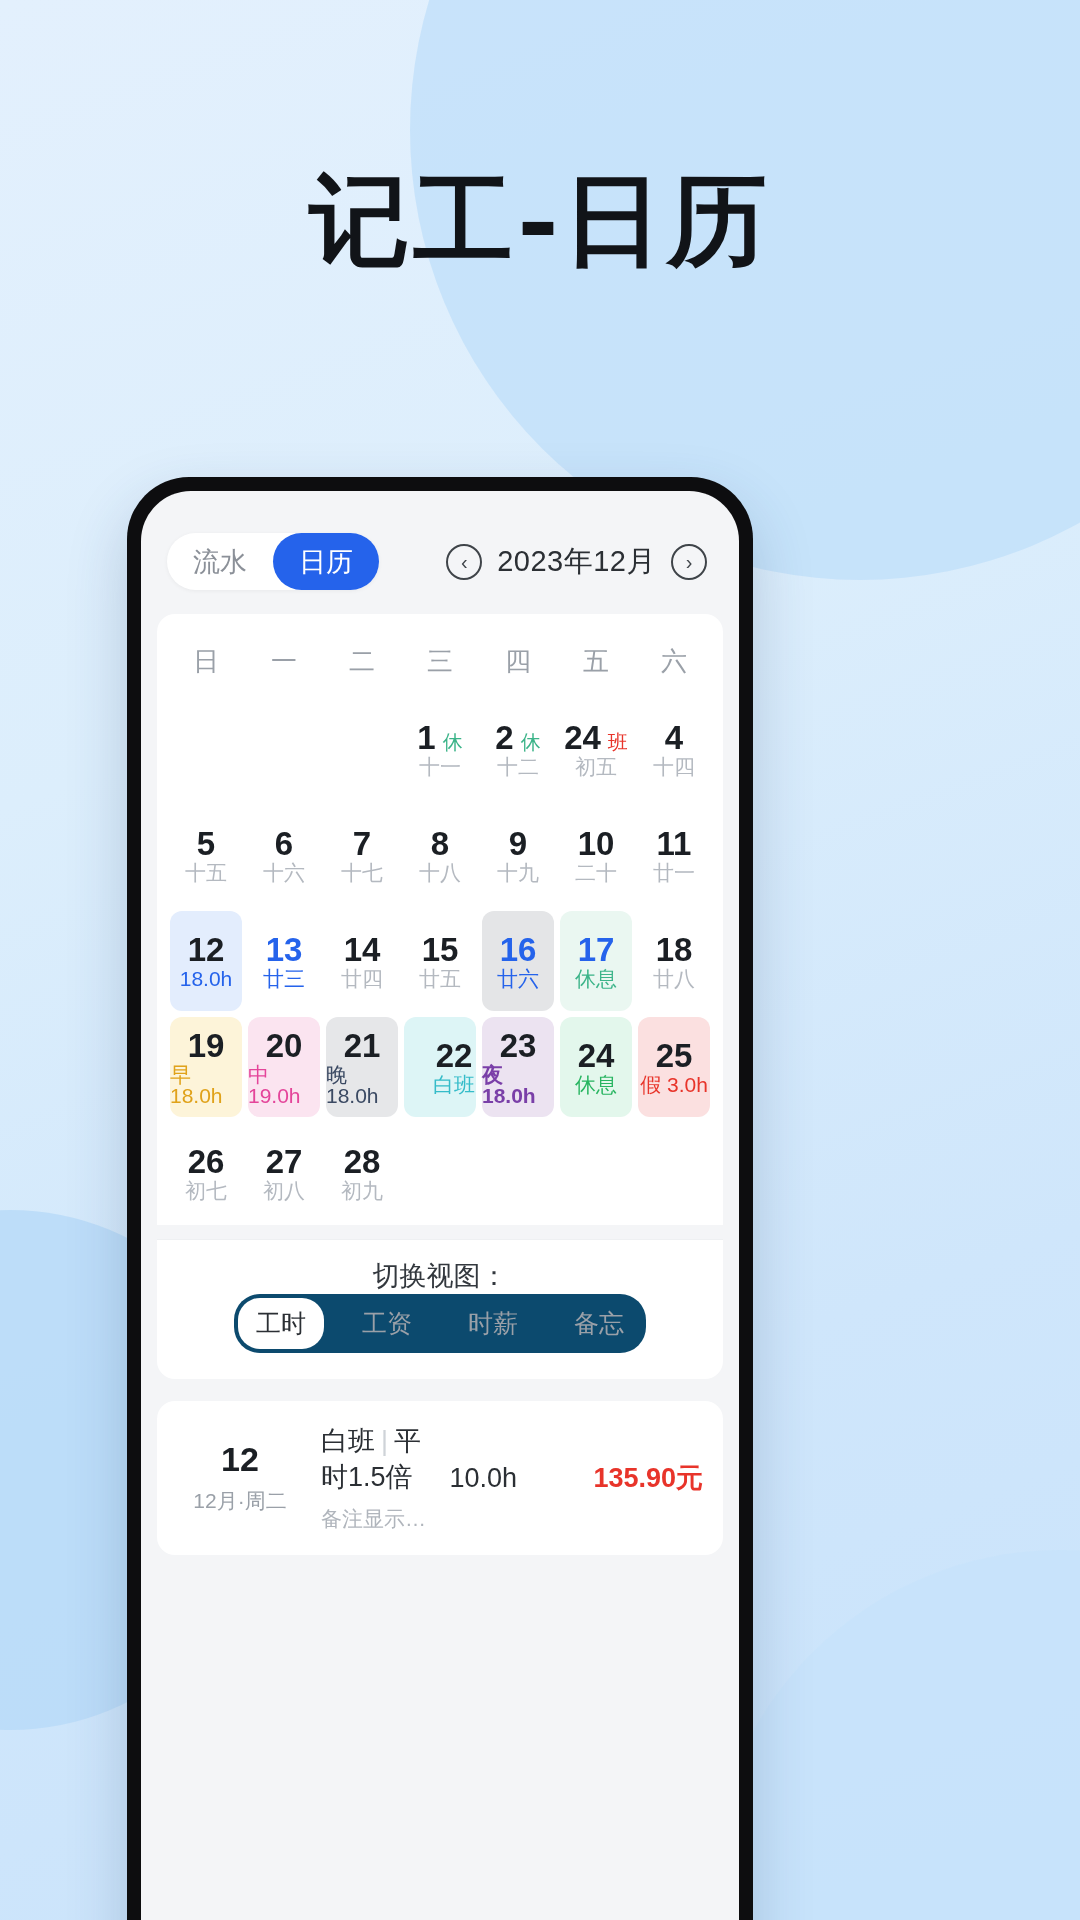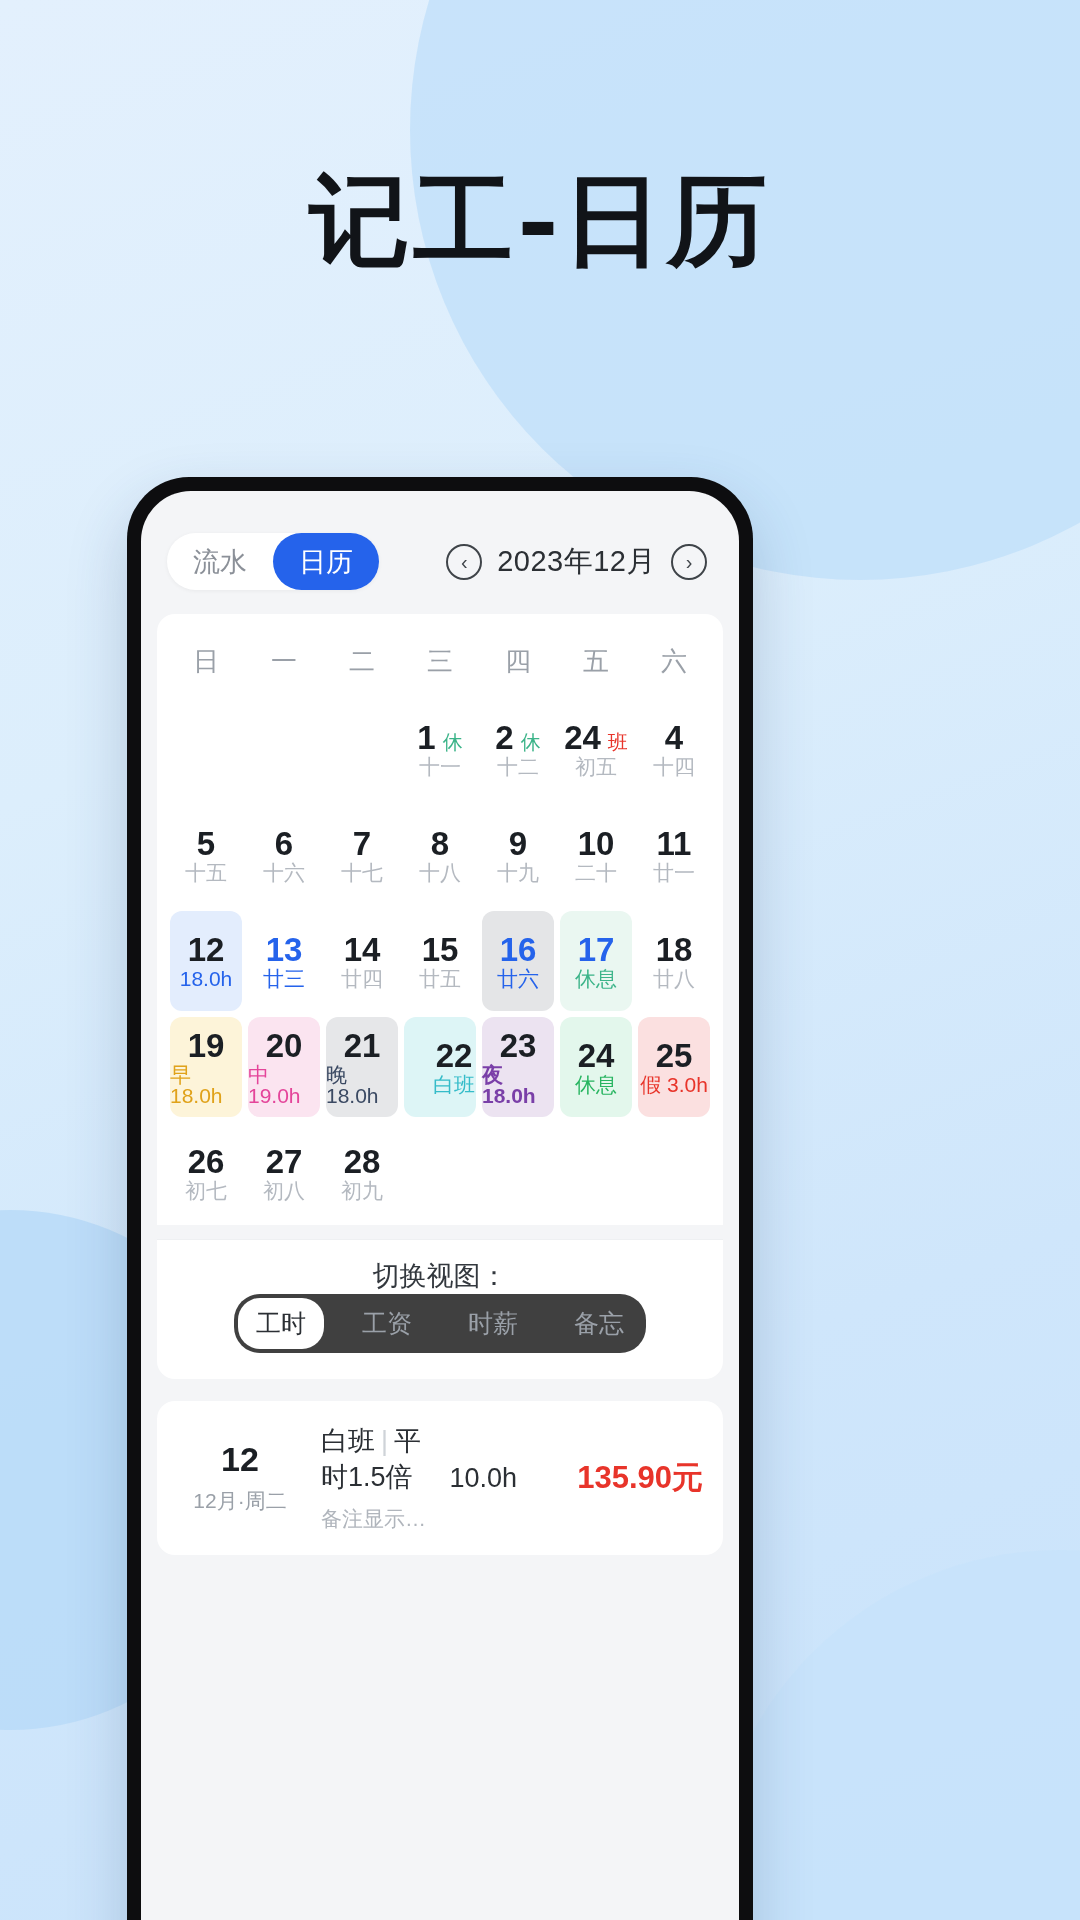--- a/index.html
+++ b/index.html
@@ -136,21 +136,21 @@
     border-radius:0 0 18px 18px;
     padding:18px 22px 26px 22px;
     display:flex; align-items:center; justify-content:space-between;
     border-top:1px solid #eef0f2;
     margin-top:14px;
     flex-direction:column;
   }
   .switch-label{ font-size:27px; color:#33383e; }
   .switch-group{
     display:flex; align-items:flex-end;
-    background:#404040; border-radius:26px; padding:4px;gap:20px;
+    background:#0c4a6e; border-radius:26px; padding:4px;gap:20px;
   }
   .switch-item{
     font-size:25px; color:#9aa0a8;
     padding:9px 18px; border-radius:22px;
   }
   .switch-item.active{ background:#ffffff; color:#2b2f34; font-weight:500; }
 
   
   .record-card{
     margin:22px 16px 0 16px;
@@ -160,21 +160,21 @@
     display:flex; align-items:center; gap:18px;
   }
   .rec-date{ width:126px; text-align:center; flex-shrink:0; }
   .rec-day{ font-size:34px; font-weight:700; color:#1b1f24; line-height:1.1; }
   .rec-dsub{ font-size:21px; color:#9aa0a8; margin-top:8px; }
   .rec-mid{ flex:1; min-width:0; }
   .rec-title{ font-size:27px; color:#2b2f34; }
   .rec-sep{ color:#cfd3d8; margin:0 6px; }
   .rec-note{ font-size:21px; color:#b0b5bc; margin-top:10px; white-space:nowrap; overflow:hidden; text-overflow:ellipsis; }
   .rec-hours{ font-size:27px; color:#2b2f34; flex-shrink:0; }
-  .rec-money{ font-size:31px; font-weight:700; color:#e8342a; flex-shrink:0; width:168px; text-align:right; }
+  .rec-money{ font-size:27px; font-weight:700; color:#e8342a; flex-shrink:0; width:168px; text-align:right; }
 </style>
 </head>
 <body>
 
 <div class="bg-base"></div>
 <div class="blob blob-top-right"></div>
 <div class="blob blob-bottom-left"></div>
 <div class="blob blob-bottom-right"></div>
 
 <div class="hero">

